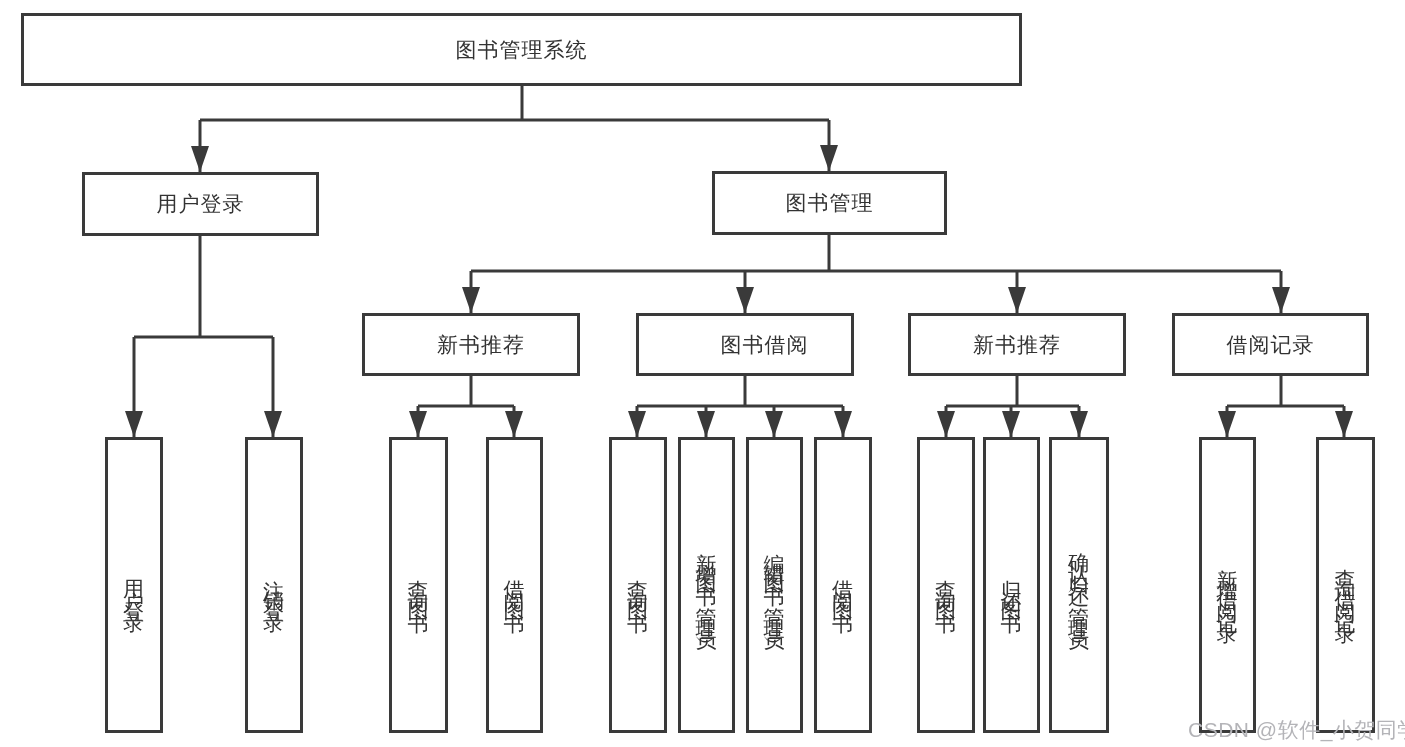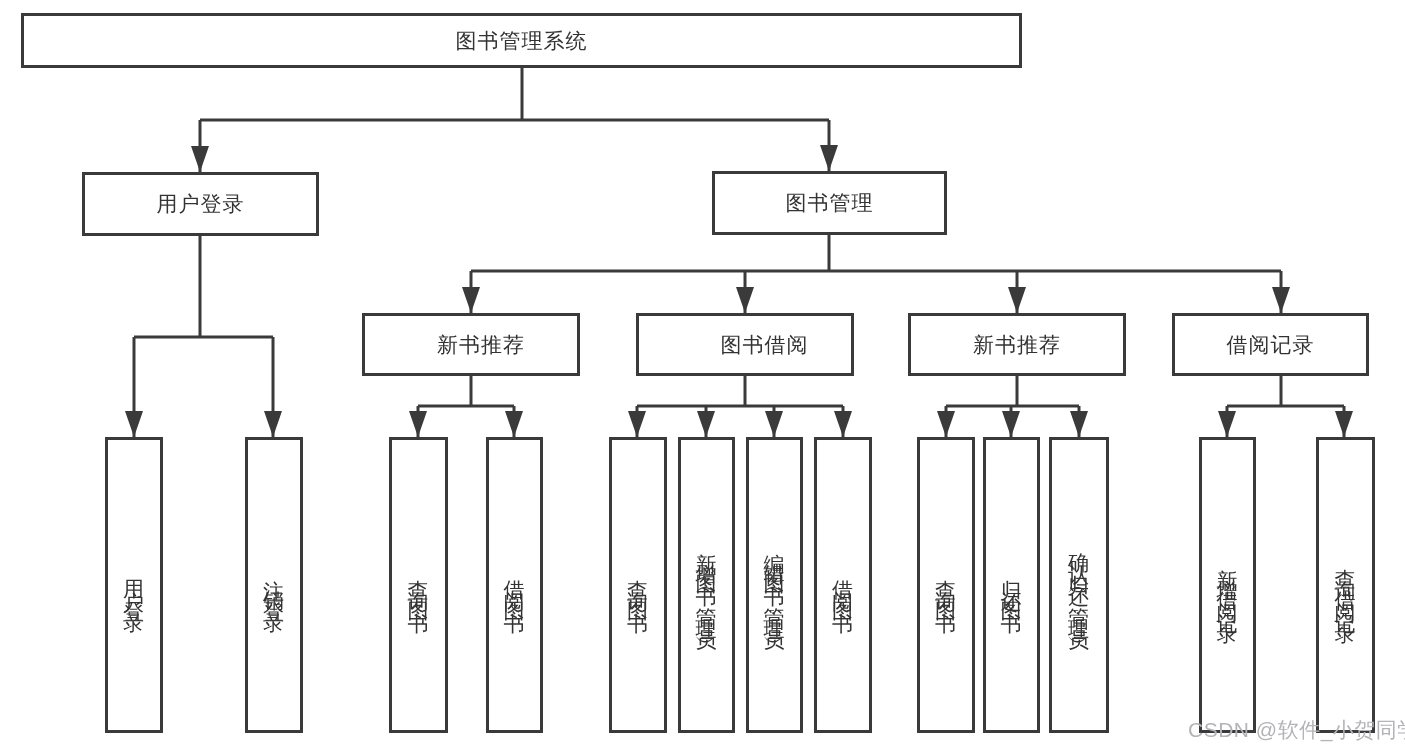--- a/index.html
+++ b/index.html
@@ -16,21 +16,21 @@
     box-sizing:border-box;display:flex;align-items:center;justify-content:center;
     z-index:2;
   }
   .h{font-size:21px;letter-spacing:1px;white-space:nowrap;}
   .leaf{z-index:2;}
   .vtext{
     writing-mode:vertical-rl;text-orientation:mixed;
     font-size:21px;letter-spacing:11px;line-height:1;
   }
   
-  .p-root{left:21px;top:13px;width:1001px;height:55px;}
+  .p-root{left:21px;top:13px;width:1001px;height:73px;}
   .p-login{left:82px;top:172px;width:237px;height:64px;}
   .p-mgmt{left:712px;top:171px;width:235px;height:64px;}
   .p-l3a{left:362px;top:313px;width:218px;height:63px;padding-left:20px;}
   .p-l3b{left:636px;top:313px;width:218px;height:63px;padding-left:39px;}
   .p-l3c{left:908px;top:313px;width:218px;height:63px;}
   .p-l3d{left:1172px;top:313px;width:197px;height:63px;}
   .p-f1{left:105px;top:437px;width:58px;height:296px;}
   .p-f2{left:245px;top:437px;width:58px;height:296px;}
   .p-f3{left:389px;top:437px;width:59px;height:296px;}
   .p-f4{left:486px;top:437px;width:57px;height:296px;}

